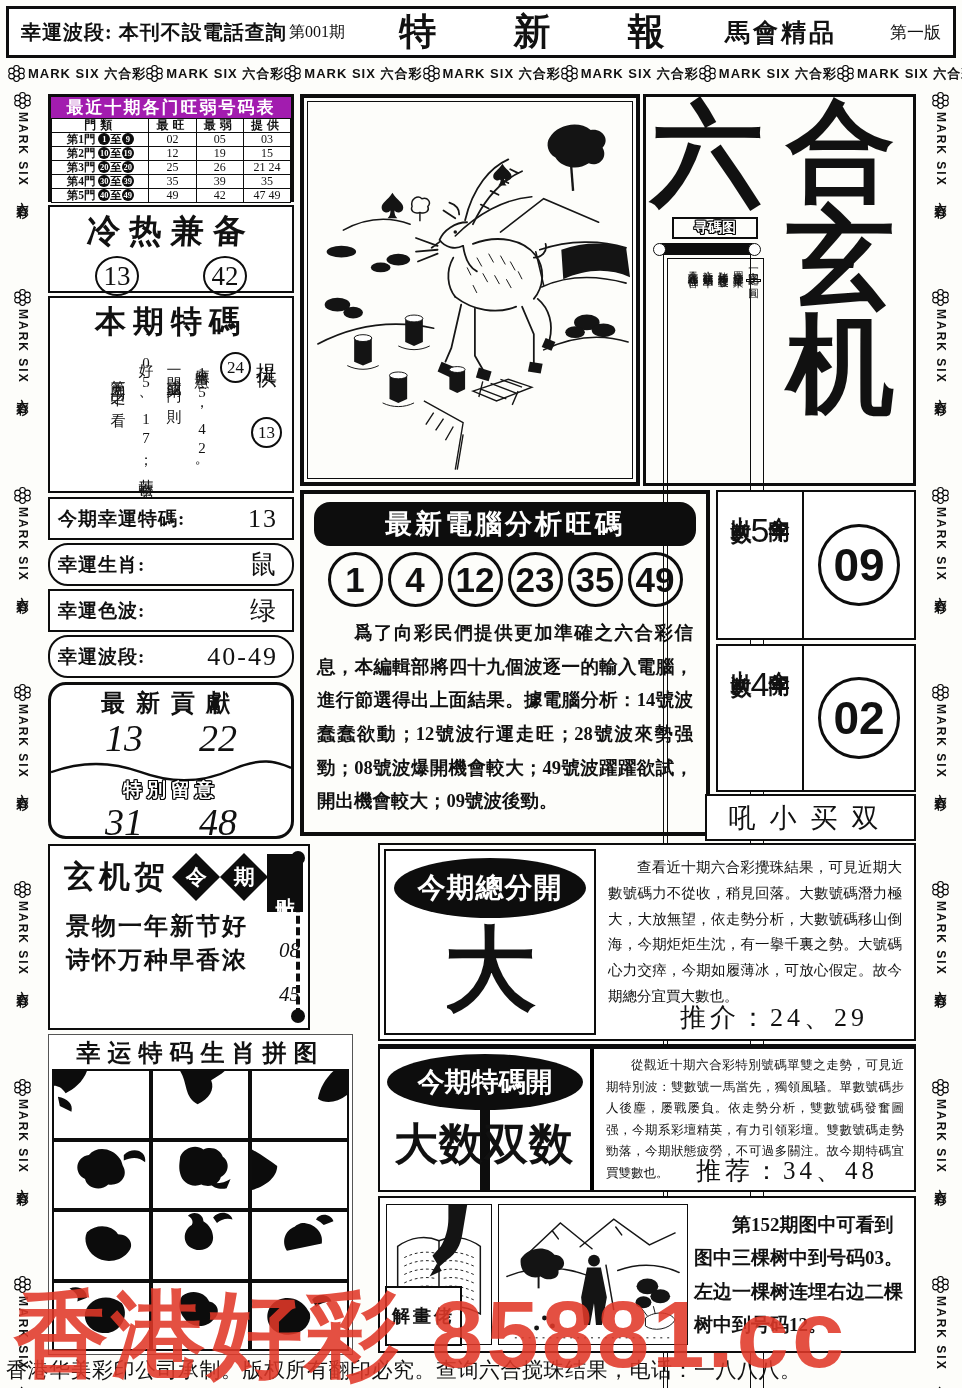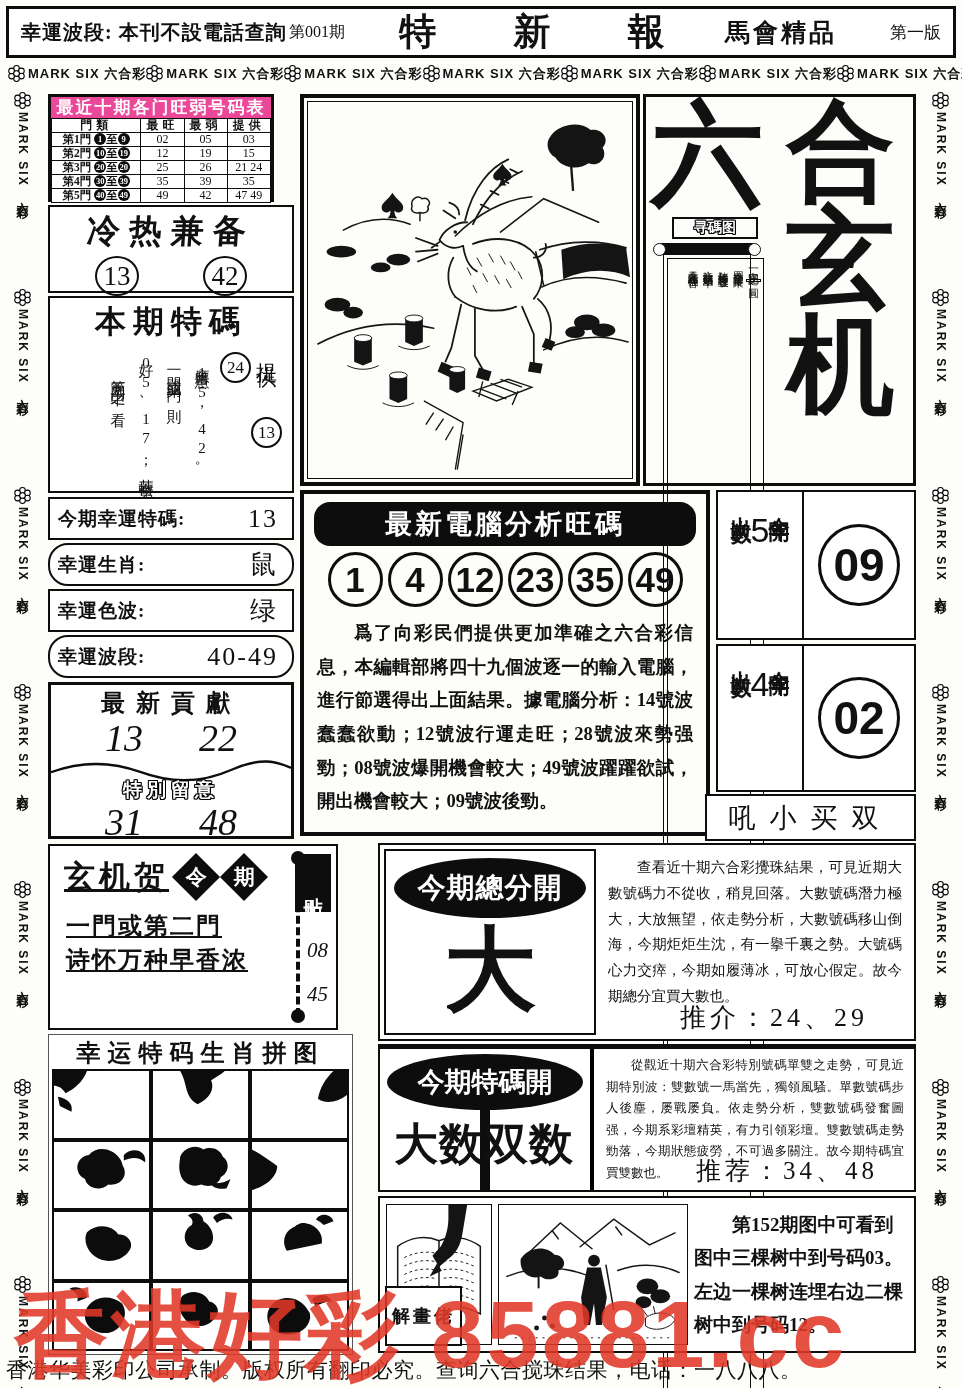--- a/index.html
+++ b/index.html
@@ -24,21 +24,21 @@
   
   .brand-top { left:6px; top:60px; width:950px; height:27px; display:flex; align-items:center; justify-content:space-between; padding:0 2px; }
   .bunit { display:inline-flex; align-items:center; gap:3px; }
   .btext { font-family:"Liberation Sans","DejaVu Sans",sans-serif; font-weight:bold; font-size:13px; letter-spacing:1px; white-space:nowrap; }
   .side { top:88px; width:44px; height:1298px; display:flex; flex-direction:column; align-items:center; justify-content:space-between; padding:4px 0; }
   .side .bunit { flex-direction:column; gap:3px; }
   .side .btext { font-size:12px; letter-spacing:2px; }
   .flower svg { display:block; }
 
   
-  .hot { left:48px; top:94px; width:226px; height:108px; border:3px solid #0d0d0d; background:#ec4899; }
+  .hot { left:48px; top:94px; width:246px; height:108px; border:3px solid #0d0d0d; background:#a21caf; }
   .hot .t-title { color:#fff; font-weight:bold; font-size:17px; text-align:center; line-height:21px; letter-spacing:2px; }
   .hot table { width:100%; border-collapse:collapse; background:#fff; }
   .hot th,.hot td { border:1px solid #0d0d0d; font-size:12px; text-align:center; height:13px; line-height:13px; }
   .hot th { font-weight:bold; letter-spacing:4px; }
   .hot td.gate { font-weight:bold; font-size:11.5px; letter-spacing:0; white-space:nowrap; }
   .bnum { display:inline-block; width:12px; height:12px; border-radius:50%; background:#0d0d0d; color:#fff; font-size:8.5px; line-height:12px; text-align:center; font-weight:bold; vertical-align:1px; }
 
   
   .coldhot { left:48px; top:205px; width:246px; height:88px; }
   .coldhot .ch-title { font-size:33px; font-weight:bold; text-align:center; letter-spacing:9px; margin-top:2px; transform:skewX(-4deg); }
@@ -53,28 +53,28 @@
   .sp-provide { font-size:21px; letter-spacing:5px; }
   .pcircle { writing-mode:horizontal-tb; text-orientation:initial; display:inline-block; width:31px; height:31px; line-height:27px; border:2px solid #0d0d0d; border-radius:50%; font-size:17px; text-align:center; margin:6px 0 0 0; letter-spacing:0; }
 
   
   .lrow { left:48px; width:246px; height:43px; border:2px solid #0d0d0d; background:#fff; display:flex; align-items:center; padding:0 14px 0 8px; }
   .lrow.round { border-radius:20px; }
   .lrow .ll { font-size:19px; font-weight:bold; letter-spacing:1px; }
   .lrow .lv { margin-left:auto; font-size:26px; letter-spacing:2px; }
 
   
-  .contrib { left:48px; top:682px; width:246px; height:157px; border:3px solid #0d0d0d; border-radius:0; background:#fff; position:absolute; }
+  .contrib { left:48px; top:682px; width:246px; height:157px; border:3px solid #0d0d0d; border-radius:18px; background:#fff; position:absolute; }
   .contrib .c-title { font-size:24px; font-weight:bold; text-align:center; letter-spacing:11px; margin-top:2px; }
   .cnums { display:flex; justify-content:space-around; padding:0 26px; font-size:38px; font-style:italic; line-height:1.05; }
   .cwave { display:block; width:100%; height:22px; }
   .cnote { text-align:center; font-size:19px; letter-spacing:5px; margin-top:-4px; }
 
   
-  .congrats { left:48px; top:844px; width:290px; height:186px;text-decoration:underline; }
+  .congrats { left:48px; top:844px; width:262px; height:186px; }
   .cg-head { display:flex; align-items:center; gap:6px; padding:10px 0 0 14px; }
   .cg-plain { font-size:31px; font-weight:bold; letter-spacing:4px; }
   .diamond { width:34px; height:34px; background:#0d0d0d; transform:rotate(45deg); display:inline-flex; align-items:center; justify-content:center; margin:0 4px; }
   .diamond span { transform:rotate(-45deg); color:#fff; font-size:21px; font-weight:bold; }
   .cg-poem { padding:12px 0 0 16px; font-size:24px; font-weight:bold; line-height:1.4; letter-spacing:2px; }
   .dashline { position:absolute; left:246px; top:12px; bottom:12px; width:0; border-left:4px dashed #0d0d0d; }
   .dashline::before,.dashline::after { content:""; position:absolute; left:-9px; width:14px; height:14px; background:#0d0d0d; border-radius:50%; }
   .dashline::before { top:-7px; } .dashline::after { bottom:-7px; }
   .tipbox { position:absolute; right:5px; top:8px; width:36px; height:58px; background:#0d0d0d; color:#fff; display:flex; align-items:center; justify-content:center; }
   .tipbox span { writing-mode:vertical-rl; text-orientation:upright; font-size:19px; font-weight:bold; }
@@ -620,21 +620,21 @@
     <div class="cg-head">
       <span class="cg-plain">玄机贺</span>
       <span class="diamond">
           <span>令</span>
         </span>
       <span class="diamond">
           <span>期</span>
         </span>
     </div>
     <div class="cg-poem">
-      <div>一門或第二門</div>
+      <div>景物一年新节好</div>
       <div>诗怀万种早香浓</div>
     </div>
     <div class="dashline"></div>
     <div class="tipbox">
         <span>贴士</span>
       </div>
     <div class="tipnums">
       <div>08</div>
       <div>45</div>
     </div>

